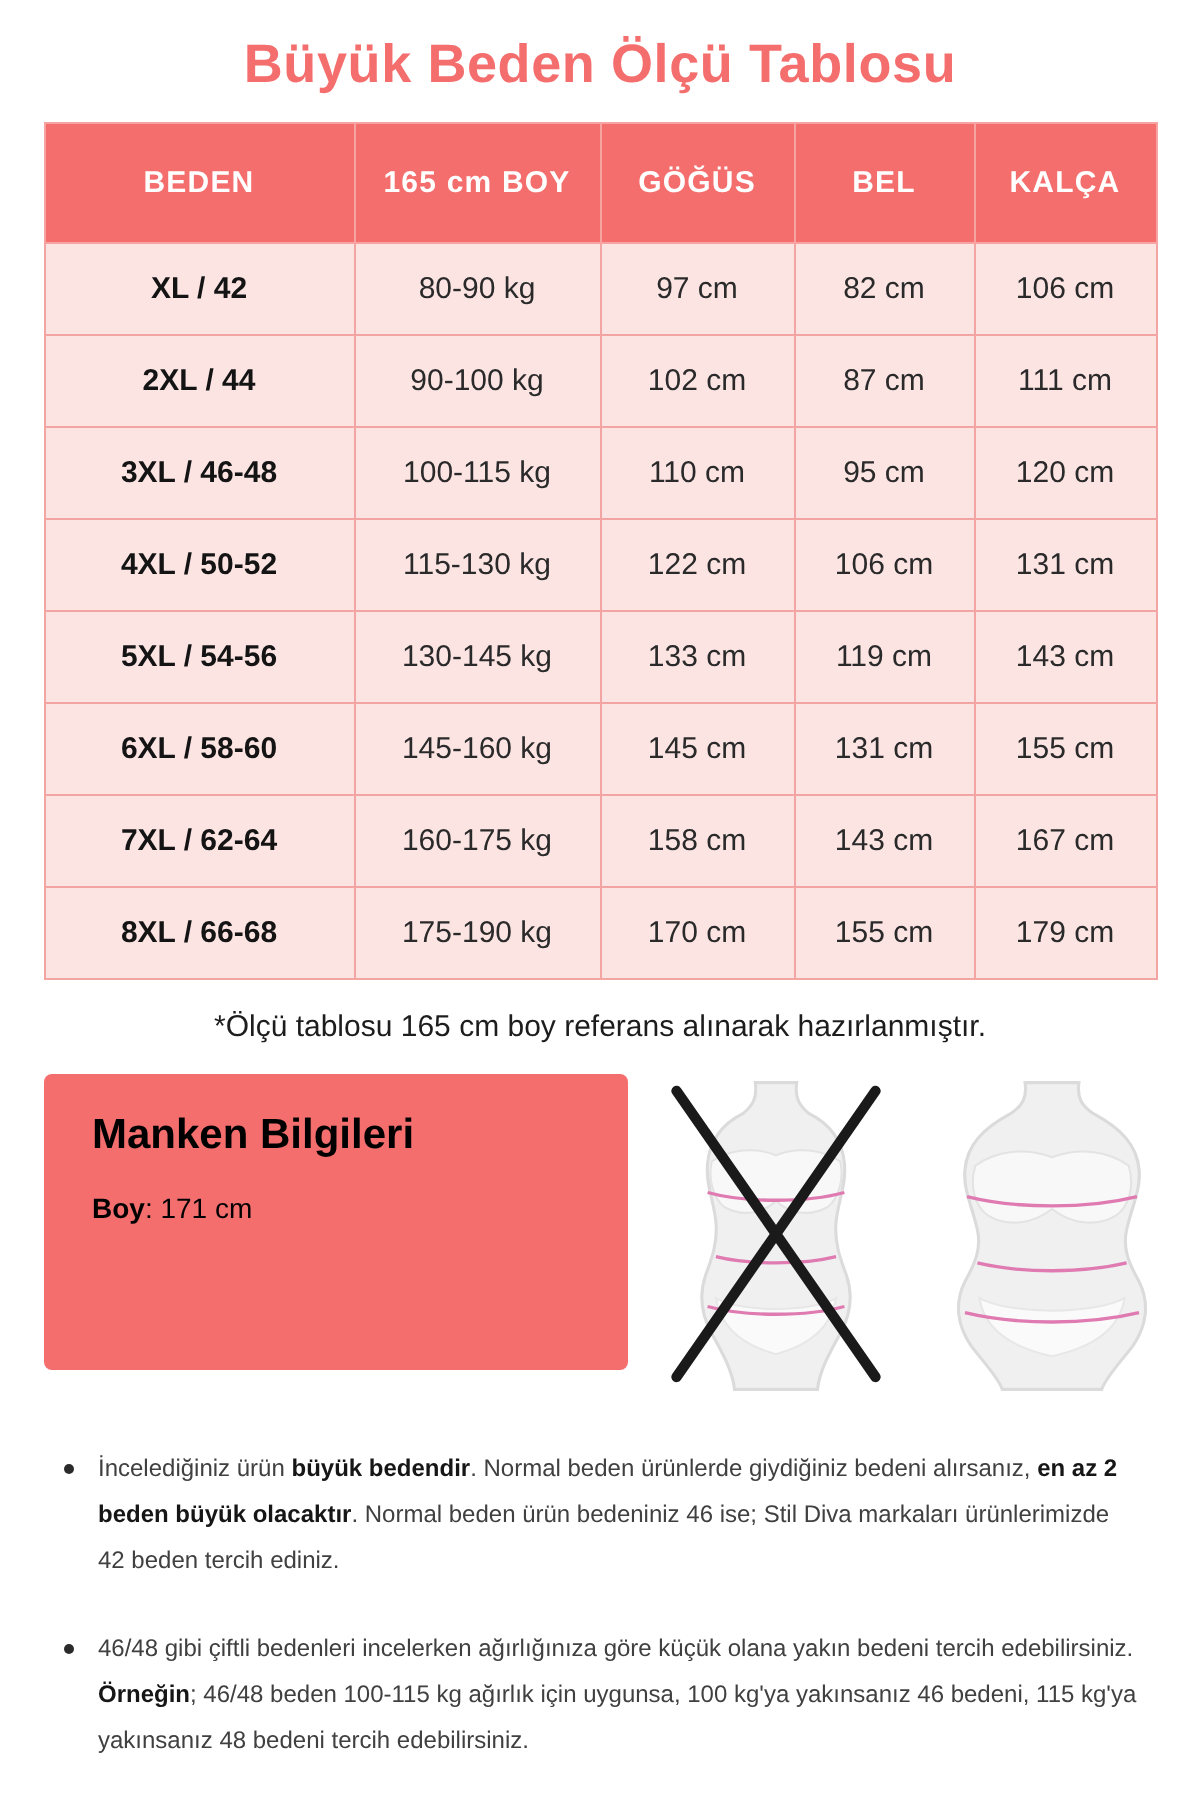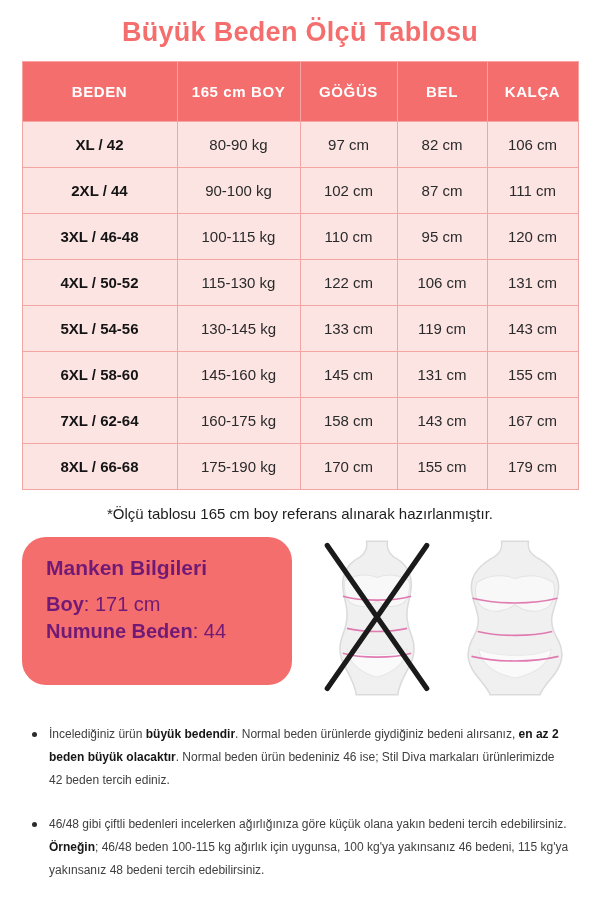--- a/index.html
+++ b/index.html
@@ -62,35 +62,35 @@
     text-align:center;
     font-size:15px;
     color:#1d1d1d;
   }
   .info-row{
     display:flex;
     align-items:flex-start;
     margin:15px 0 0 22px;
   }
   .model-card{
-    width:270px;
+    width:292px;
     height:148px;
     background:var(--coral);
-    border-radius:24px;
-    color:#701a75;
+    border-radius:4px;
+    color:#000000;
     padding:17px 22px 0 24px;
     flex:0 0 auto;
   }
   .model-card .card-title{
     font-size:21px;
     font-weight:700;
     margin:2px 0 11px;
   }
   .model-line{
-    font-size:20px;
+    font-size:14px;
     line-height:27px;
   }
   .model-line b{font-weight:700;}
   .figures{
     flex:1;
     display:flex;
     justify-content:center;
     gap:24px;
     padding-top:2px;
   }
@@ -200,21 +200,20 @@
       </tr>
     </tbody>
 </table>
 
 <p class="footnote">*Ölçü tablosu 165 cm boy referans alınarak hazırlanmıştır.</p>
 
 <div class="info-row">
   <div class="model-card">
     <div class="card-title">Manken Bilgileri</div>
     <div class="model-line"><b>Boy</b><span>: 171 cm</span></div>
-    <div class="model-line"><b>Numune Beden</b><span>: 44</span></div>
   </div>
 
   <div class="figures">
     <div class="figure-box">
       <svg viewBox="0 0 110 152">
         <path d="M45 2 C46 9 44 13 39 17 C29 22 23 30 22 41 C21 51 25 59 26 69 C27 79 24 87 21 95 C18 104 19 114 24 123 C29 132 34 141 35 150 L75 150 C76 141 81 132 86 123 C91 114 92 104 89 95 C86 87 83 79 84 69 C85 59 89 51 88 41 C87 30 81 22 71 17 C66 13 64 9 65 2 Z" fill="#f1f0f1" stroke="#dcdbdc" stroke-width="1.5"></path>
         <path d="M24 40 C33 34 45 33 55 37 C65 33 77 34 86 40 C88 49 85 58 80 62 C71 67 61 65 55 59 C49 65 39 67 30 62 C25 58 22 49 24 40 Z" fill="#f9f8f9" stroke="#e4e3e4" stroke-width="1"></path>
         <path d="M26 106 C38 113 72 113 84 106 C82 118 74 128 55 133 C36 128 28 118 26 106 Z" fill="#fbfafb" stroke="#e8e7e8" stroke-width="1"></path>
         <path d="M22 55 C40 60 70 60 88 55" fill="none" stroke="#df7bb1" stroke-width="1.6"></path>
         <path d="M26 86 C42 90 68 90 84 86" fill="none" stroke="#df7bb1" stroke-width="1.6"></path>

